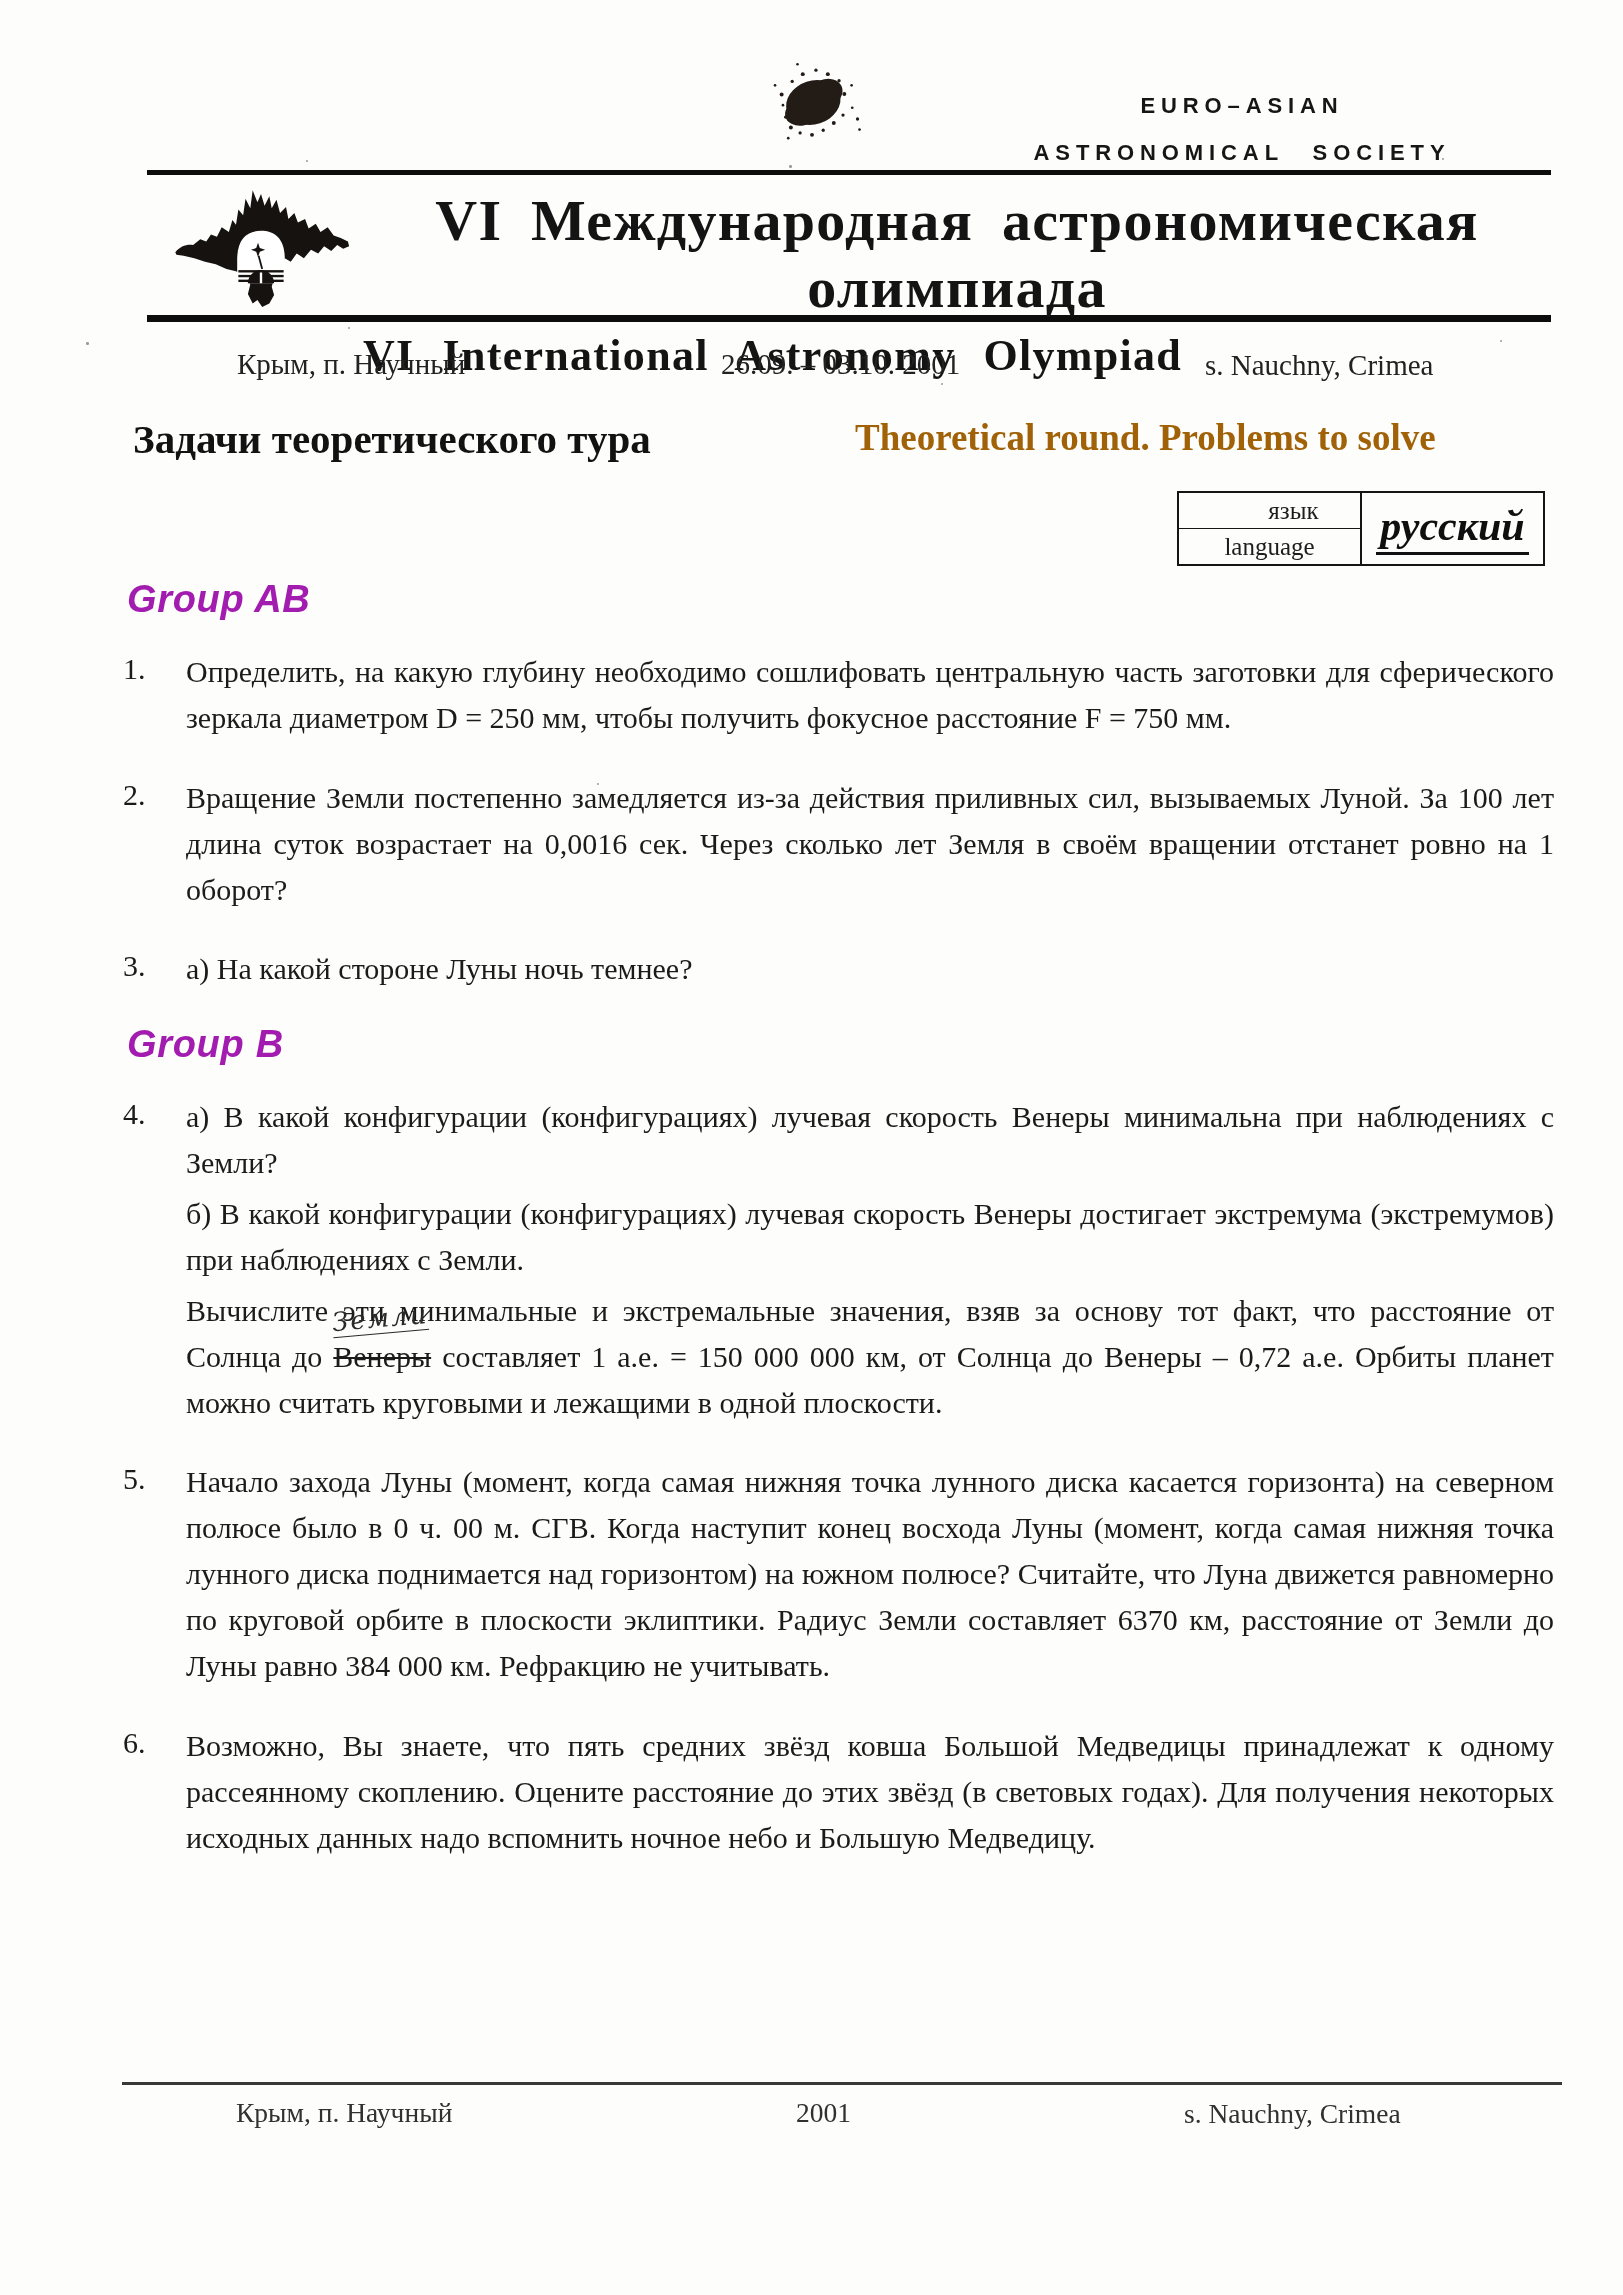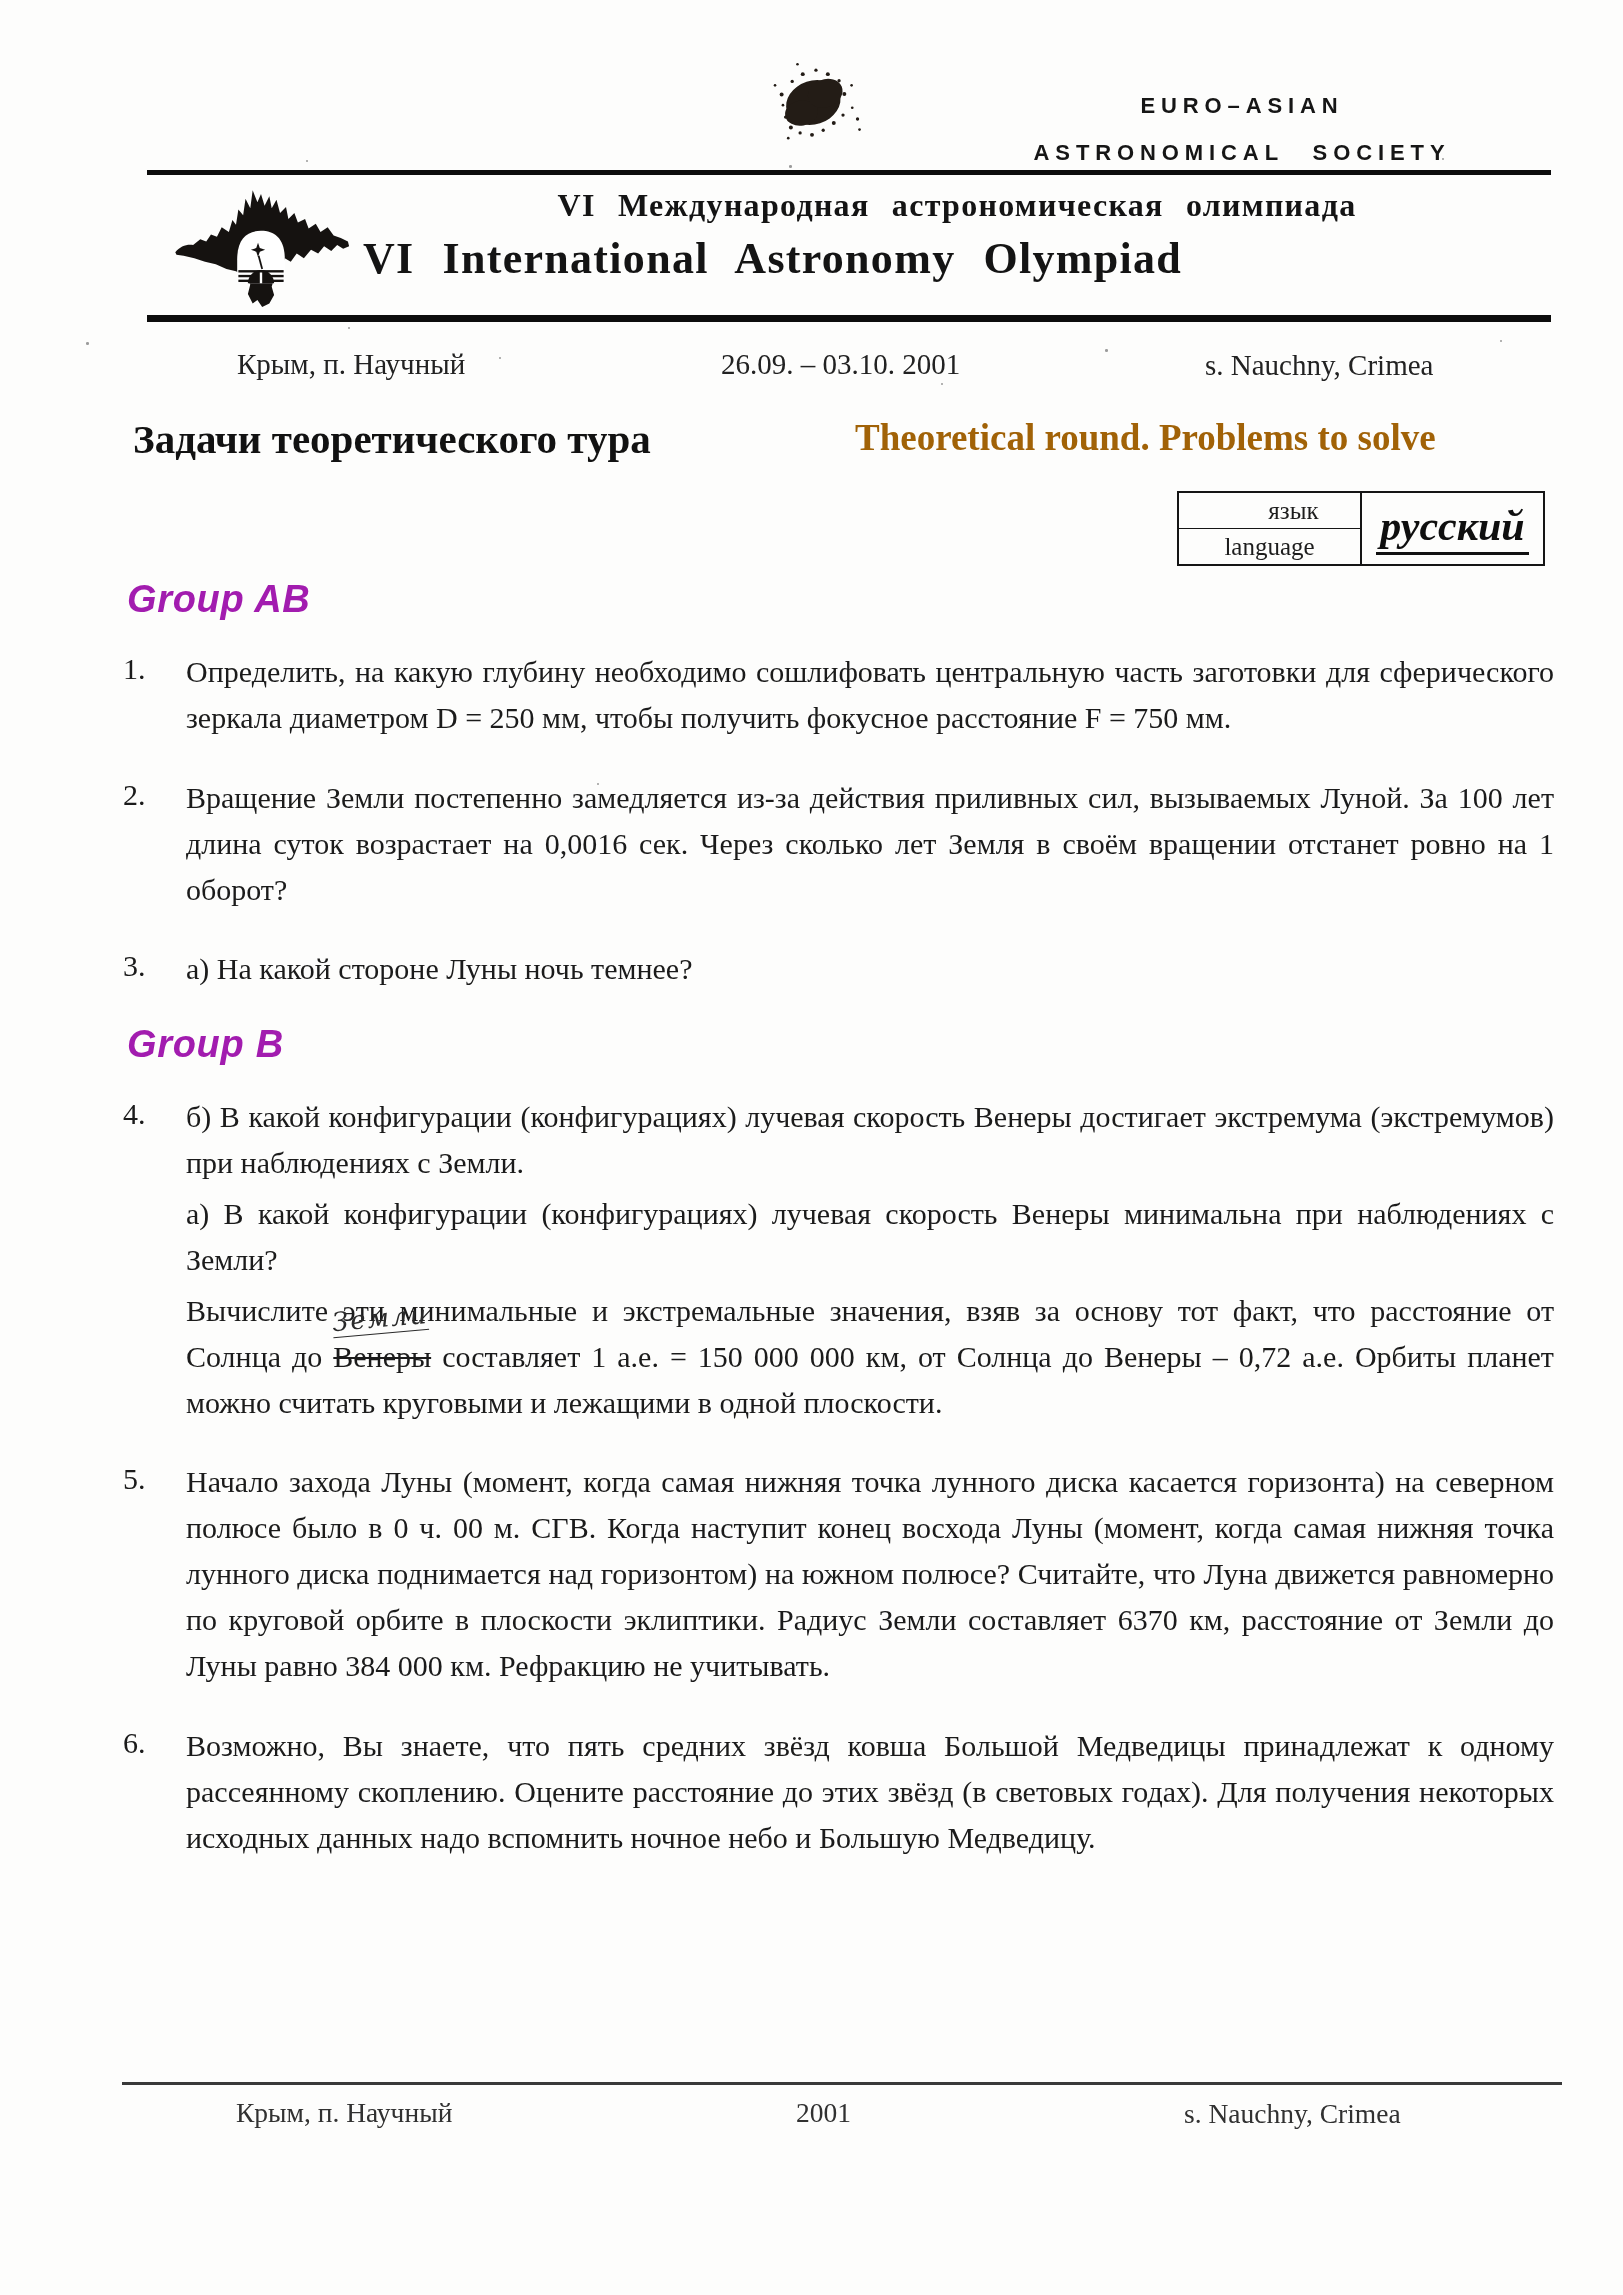--- a/index.html
+++ b/index.html
@@ -35,21 +35,21 @@
   
   .banner {
     position:absolute; left:147px; top:170px; width:1404px; height:152px;
     border-top:5.9px solid #0d0d0d;
     border-bottom:7.2px solid #0d0d0d;
     padding-left:216px;
   }
   .crimea { position:absolute; left:17px; top:6.5px; width:194px; height:128px; }
   .banner-title-ru {
     margin-top:11.8px; text-align:center;
-    font-weight:bold; font-size:32px; letter-spacing:1.3px; word-spacing:13px;
+    font-weight:bold; font-size:58px; letter-spacing:1.3px; word-spacing:13px;
     color:#141414;
   }
   .banner-title-en {
     margin-top:9.2px; text-align:left;
     font-weight:bold; font-size:44px; letter-spacing:1.3px; word-spacing:15.7px;
     color:#141414;
   }
 
   
   .event-row { position:absolute; top:348px; left:0; width:1623px; font-size:29px; color:#222; }
@@ -230,22 +230,22 @@
         </div>
       </div>
     </div>
 
     <div class="section section-b">
       <div class="group-heading">Group B</div>
 
       <div class="problem">
         <div class="num">4.</div>
         <div class="text">
+          <p>а) В какой конфигурации (конфигурациях) лучевая скорость Венеры минимальна при наблюдениях с Земли?</p>
           <p>б) В какой конфигурации (конфигурациях) лучевая скорость Венеры достигает экстремума (экстремумов) при наблюдениях с Земли.</p>
-          <p>а) В какой конфигурации (конфигурациях) лучевая скорость Венеры минимальна при наблюдениях с Земли?</p>
           <p><span>Вычислите эти минимальные и экстремальные значения, взяв за основу тот факт, что расстояние от Солнца до </span><span class="struck"><span class="sw">Венеры</span><span class="handwrite">Земли</span></span><span> составляет 1 а.е. = 150&nbsp;000&nbsp;000 км, от Солнца до Венеры – 0,72 а.е. Орбиты планет можно считать круговыми и лежащими в одной плоскости.</span></p>
         </div>
       </div>
 
       <div class="problem">
         <div class="num">5.</div>
         <div class="text">
           <p>Начало захода Луны (момент, когда самая нижняя точка лунного диска касается горизонта) на северном полюсе было в 0 ч. 00 м. СГВ. Когда наступит конец восхода Луны (момент, когда самая нижняя точка лунного диска поднимается над горизонтом) на южном полюсе? Считайте, что Луна движется равномерно по круговой орбите в плоскости эклиптики. Радиус Земли составляет 6370 км, расстояние от Земли до Луны равно 384&nbsp;000 км. Рефракцию не учитывать.</p>
         </div>
       </div>

